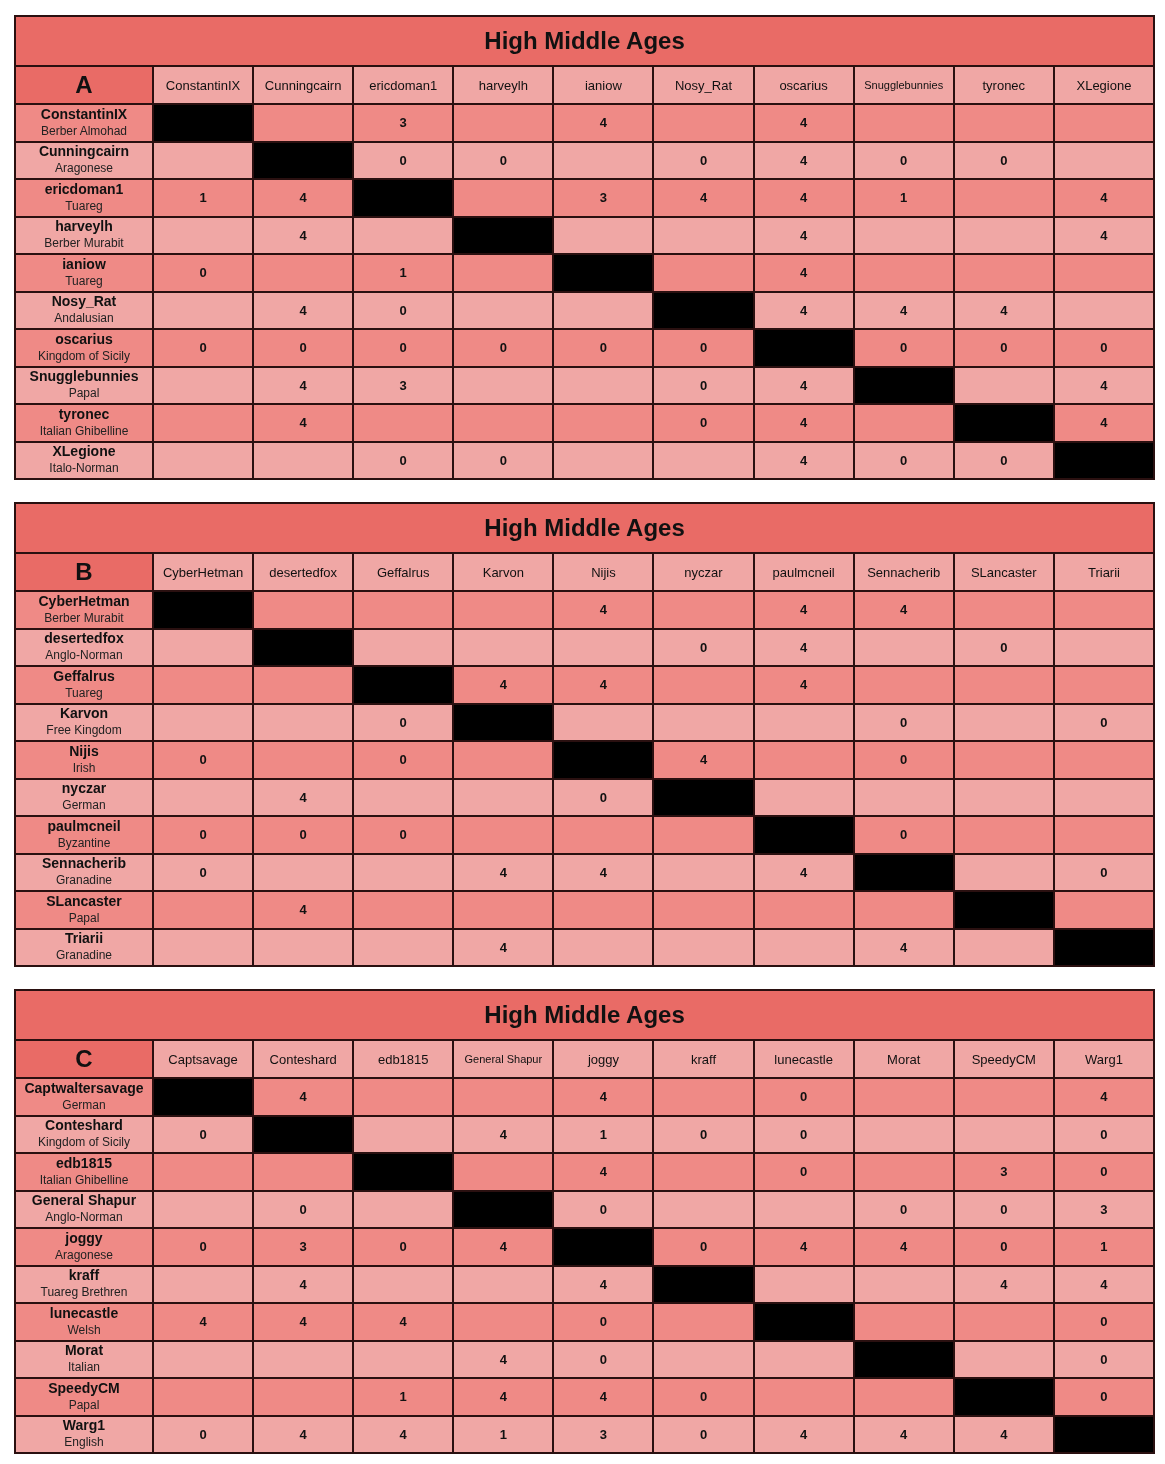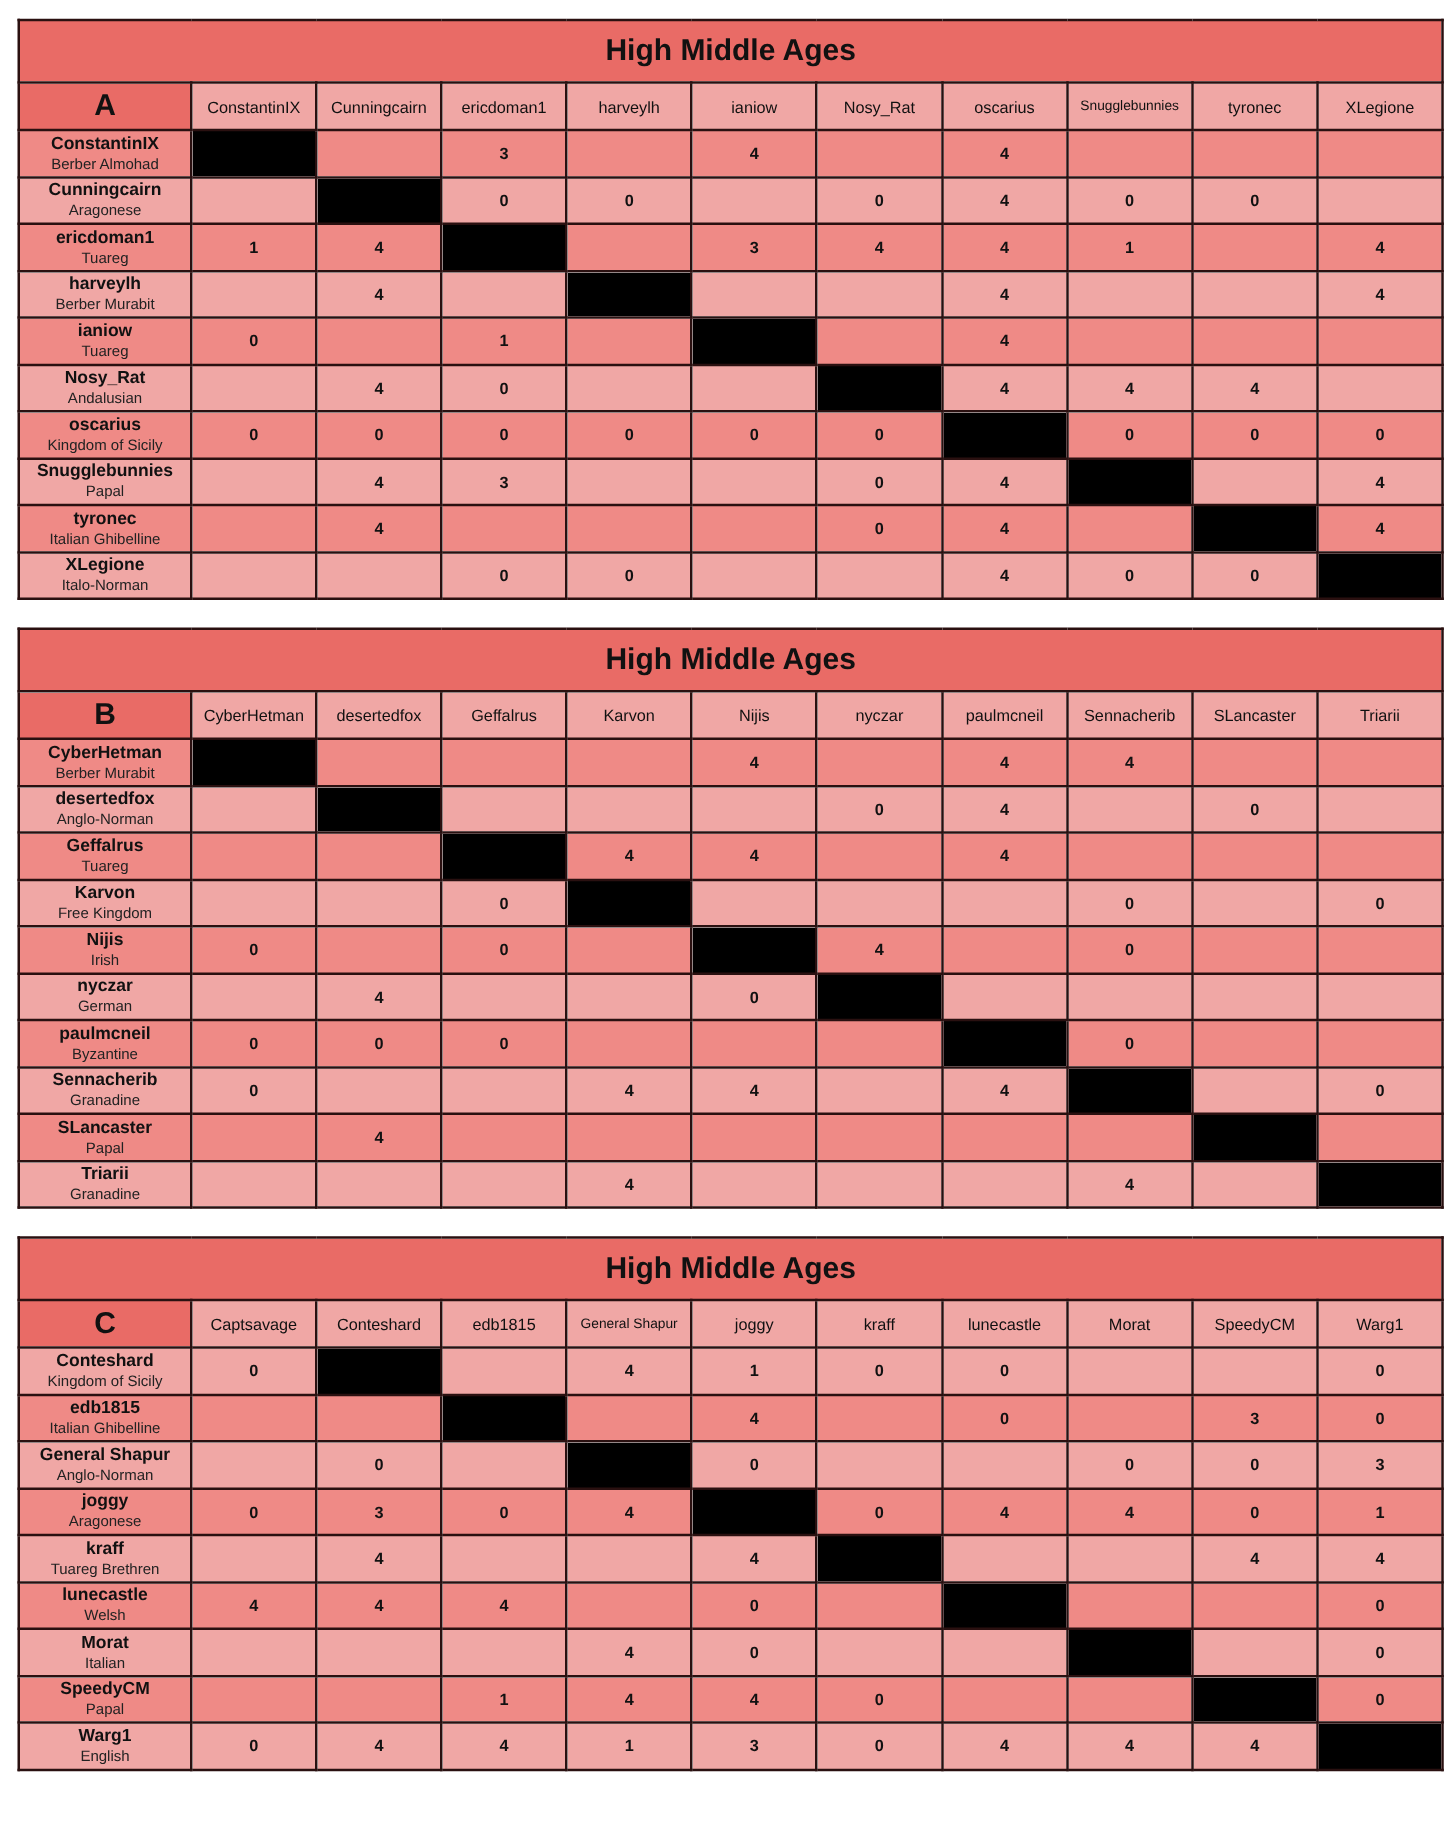--- a/index.html
+++ b/index.html
@@ -439,20 +439,36 @@
           <td class="col-head">Conteshard</td>
           <td class="col-head">edb1815</td>
           <td class="col-head small">General Shapur</td>
           <td class="col-head">joggy</td>
           <td class="col-head">kraff</td>
           <td class="col-head">lunecastle</td>
           <td class="col-head">Morat</td>
           <td class="col-head">SpeedyCM</td>
           <td class="col-head">Warg1</td>
         </tr>
+        <tr class="dark" style="height:37.5px">
+          <td class="rowhead">
+            <span class="pname">Captwaltersavage</span>
+            <span class="pfac">German</span>
+          </td>
+          <td class="val self"></td>
+          <td class="val">4</td>
+          <td class="val"></td>
+          <td class="val"></td>
+          <td class="val">4</td>
+          <td class="val"></td>
+          <td class="val">0</td>
+          <td class="val"></td>
+          <td class="val"></td>
+          <td class="val">4</td>
+        </tr>
         <tr class="light" style="height:37.5px">
           <td class="rowhead">
             <span class="pname">Conteshard</span>
             <span class="pfac">Kingdom of Sicily</span>
           </td>
           <td class="val">0</td>
           <td class="val self"></td>
           <td class="val"></td>
           <td class="val">4</td>
           <td class="val">1</td>

